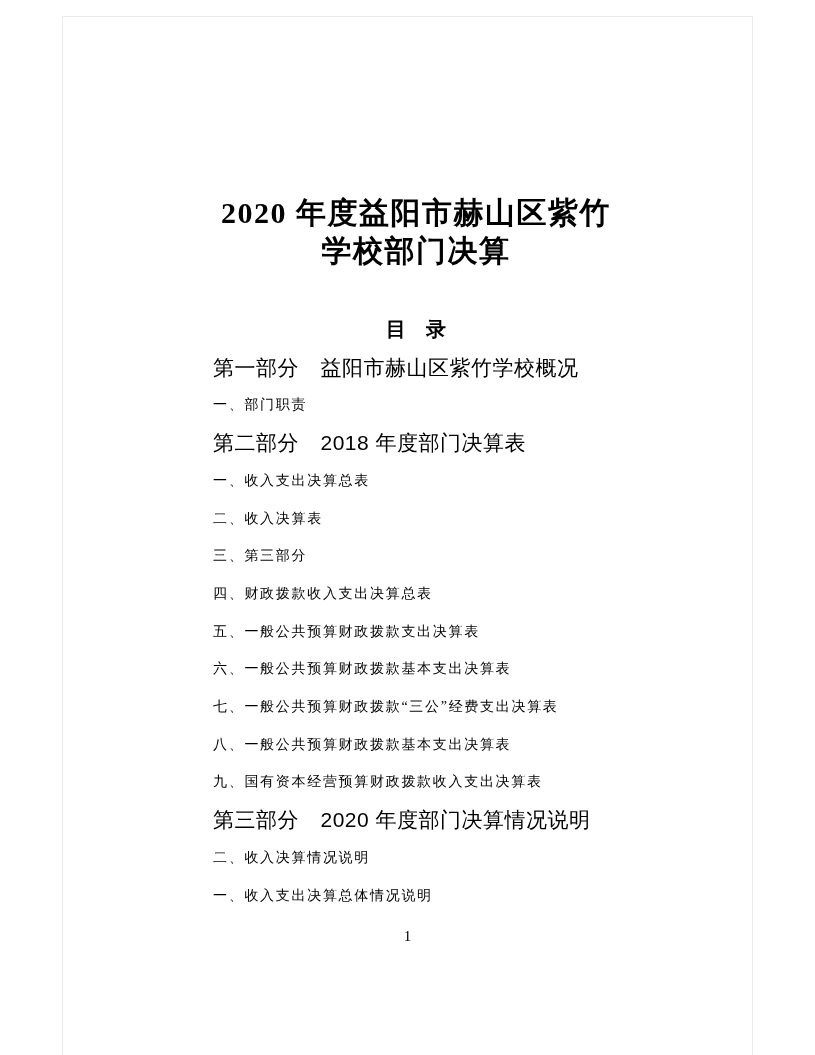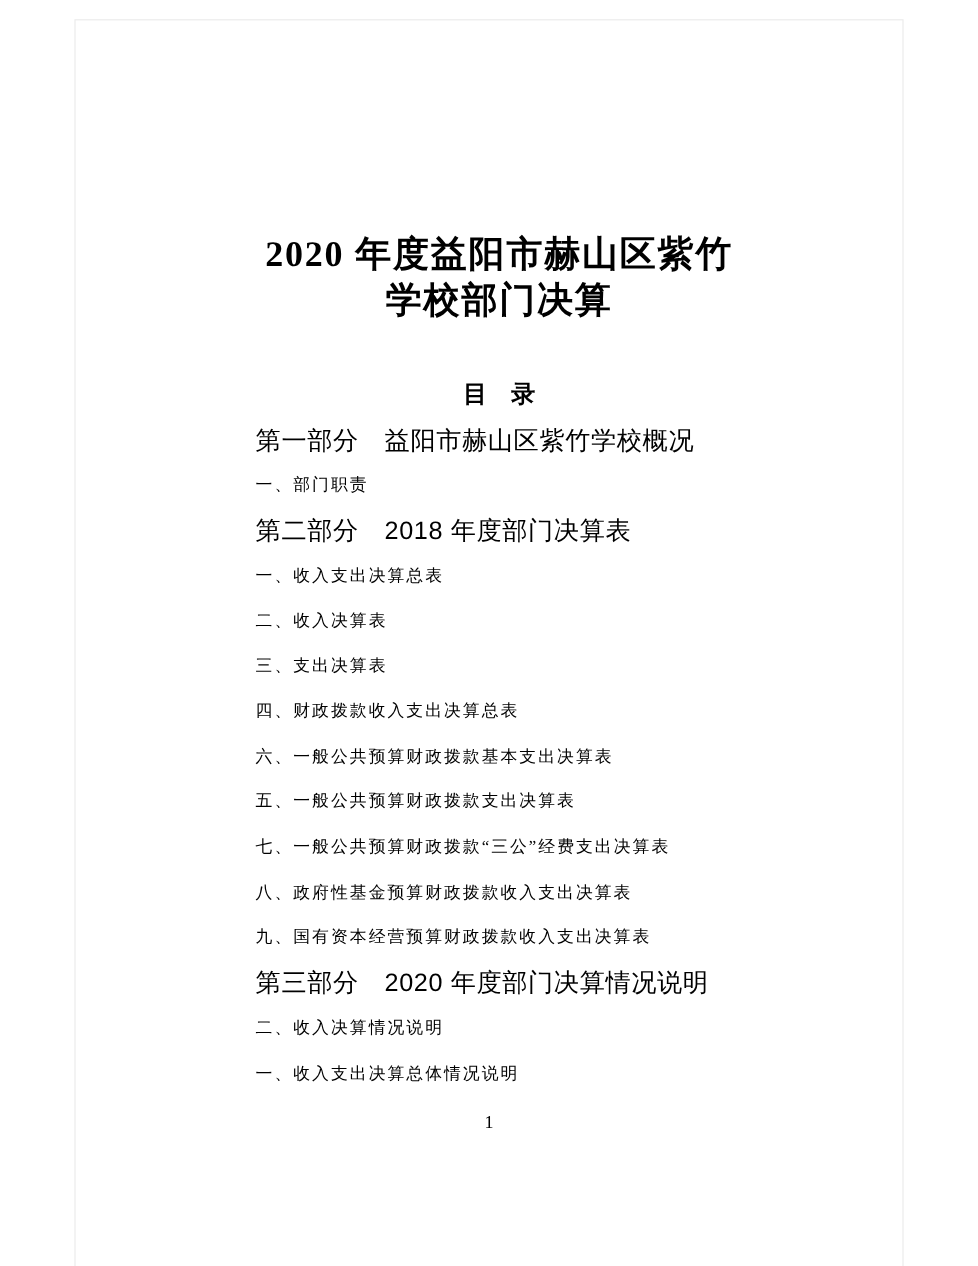--- a/index.html
+++ b/index.html
@@ -79,26 +79,26 @@
     <div class="doc-title">2020 年度益阳市赫山区紫竹学校部门决算</div>
 
     <div class="toc-heading">目　录</div>
 
     <div class="line section-heading">第一部分　益阳市赫山区紫竹学校概况</div>
     <div class="line toc-item">一、部门职责</div>
 
     <div class="line section-heading">第二部分　2018 年度部门决算表</div>
     <div class="line toc-item">一、收入支出决算总表</div>
     <div class="line toc-item">二、收入决算表</div>
-    <div class="line toc-item">三、支出决算表</div>
+    <div class="line toc-item">三、第三部分</div>
     <div class="line toc-item">四、财政拨款收入支出决算总表</div>
+    <div class="line toc-item">五、一般公共预算财政拨款支出决算表</div>
     <div class="line toc-item">六、一般公共预算财政拨款基本支出决算表</div>
-    <div class="line toc-item">五、一般公共预算财政拨款支出决算表</div>
     <div class="line toc-item">七、一般公共预算财政拨款“三公”经费支出决算表</div>
-    <div class="line toc-item">八、政府性基金预算财政拨款收入支出决算表</div>
+    <div class="line toc-item">八、一般公共预算财政拨款基本支出决算表</div>
     <div class="line toc-item">九、国有资本经营预算财政拨款收入支出决算表</div>
 
     <div class="line section-heading">第三部分　2020 年度部门决算情况说明</div>
     <div class="line toc-item">二、收入决算情况说明</div>
     <div class="line toc-item">一、收入支出决算总体情况说明</div>
 
   </div>
 
   <div class="page-number">1</div>
 </div>

